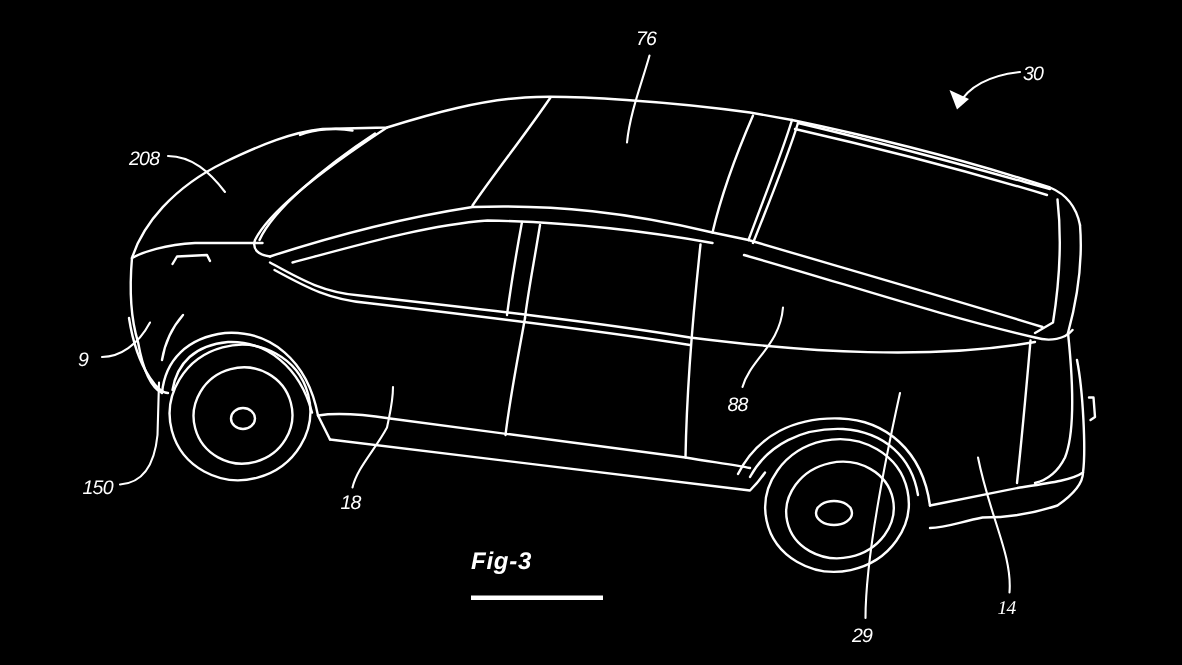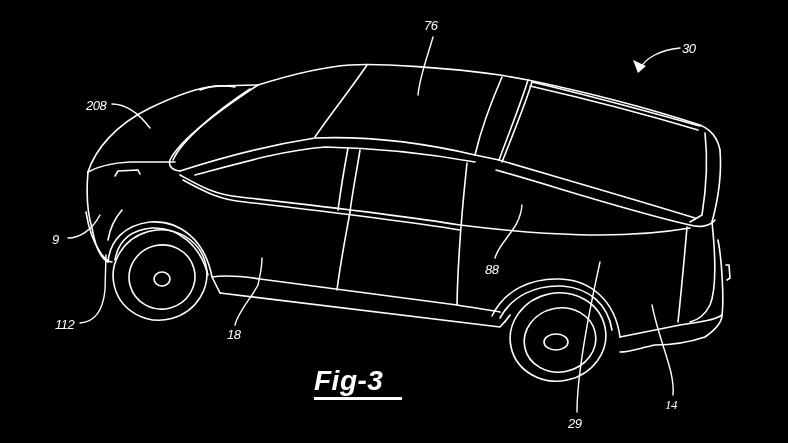--- a/index.html
+++ b/index.html
@@ -18,21 +18,21 @@
       line-height: 1;
       white-space: nowrap;
     }
     .fig {
       position: absolute;
       left: 314px; top: 367px;
       color: #fff;
       font-family: "Liberation Sans", sans-serif;
       font-style: italic;
       font-weight: bold;
-      font-size: 28px;
+      font-size: 16px;
       letter-spacing: 0.5px;
       line-height: 1;
     }
     .fig-underline {
       position: absolute;
       left: 314px; top: 397px;
       width: 88px; height: 3px;
       background: #fff;
     }
   </style>
@@ -117,21 +117,21 @@
     <path class="ld" d="M673,395 C675,370 660,345 652,305"></path>
 
     <path class="ld" d="M680,48 C660,50 645,58 639,70"></path>
     <path d="M638,73 L633,60 L646,66 Z" fill="#fff"></path>
   </svg>
 
   <div class="ref" style="left:424px;top:19px;">76</div>
   <div class="ref" style="left:682px;top:42px;">30</div>
   <div class="ref" style="left:86px;top:99px;">208</div>
   <div class="ref" style="left:52px;top:233px;">9</div>
-  <div class="ref" style="left:55px;top:318px;">112</div>
+  <div class="ref" style="left:55px;top:318px;">150</div>
   <div class="ref" style="left:227px;top:328px;">18</div>
   <div class="ref" style="left:485px;top:263px;">88</div>
   <div class="ref" style="left:568px;top:417px;">29</div>
   <div class="ref" style="left:665px;top:398px;font-family:Liberation Serif, serif;">14</div>
 
   <div class="fig">Fig-3</div>
   <div class="fig-underline"></div>
 </div>
 
 </body></html>

